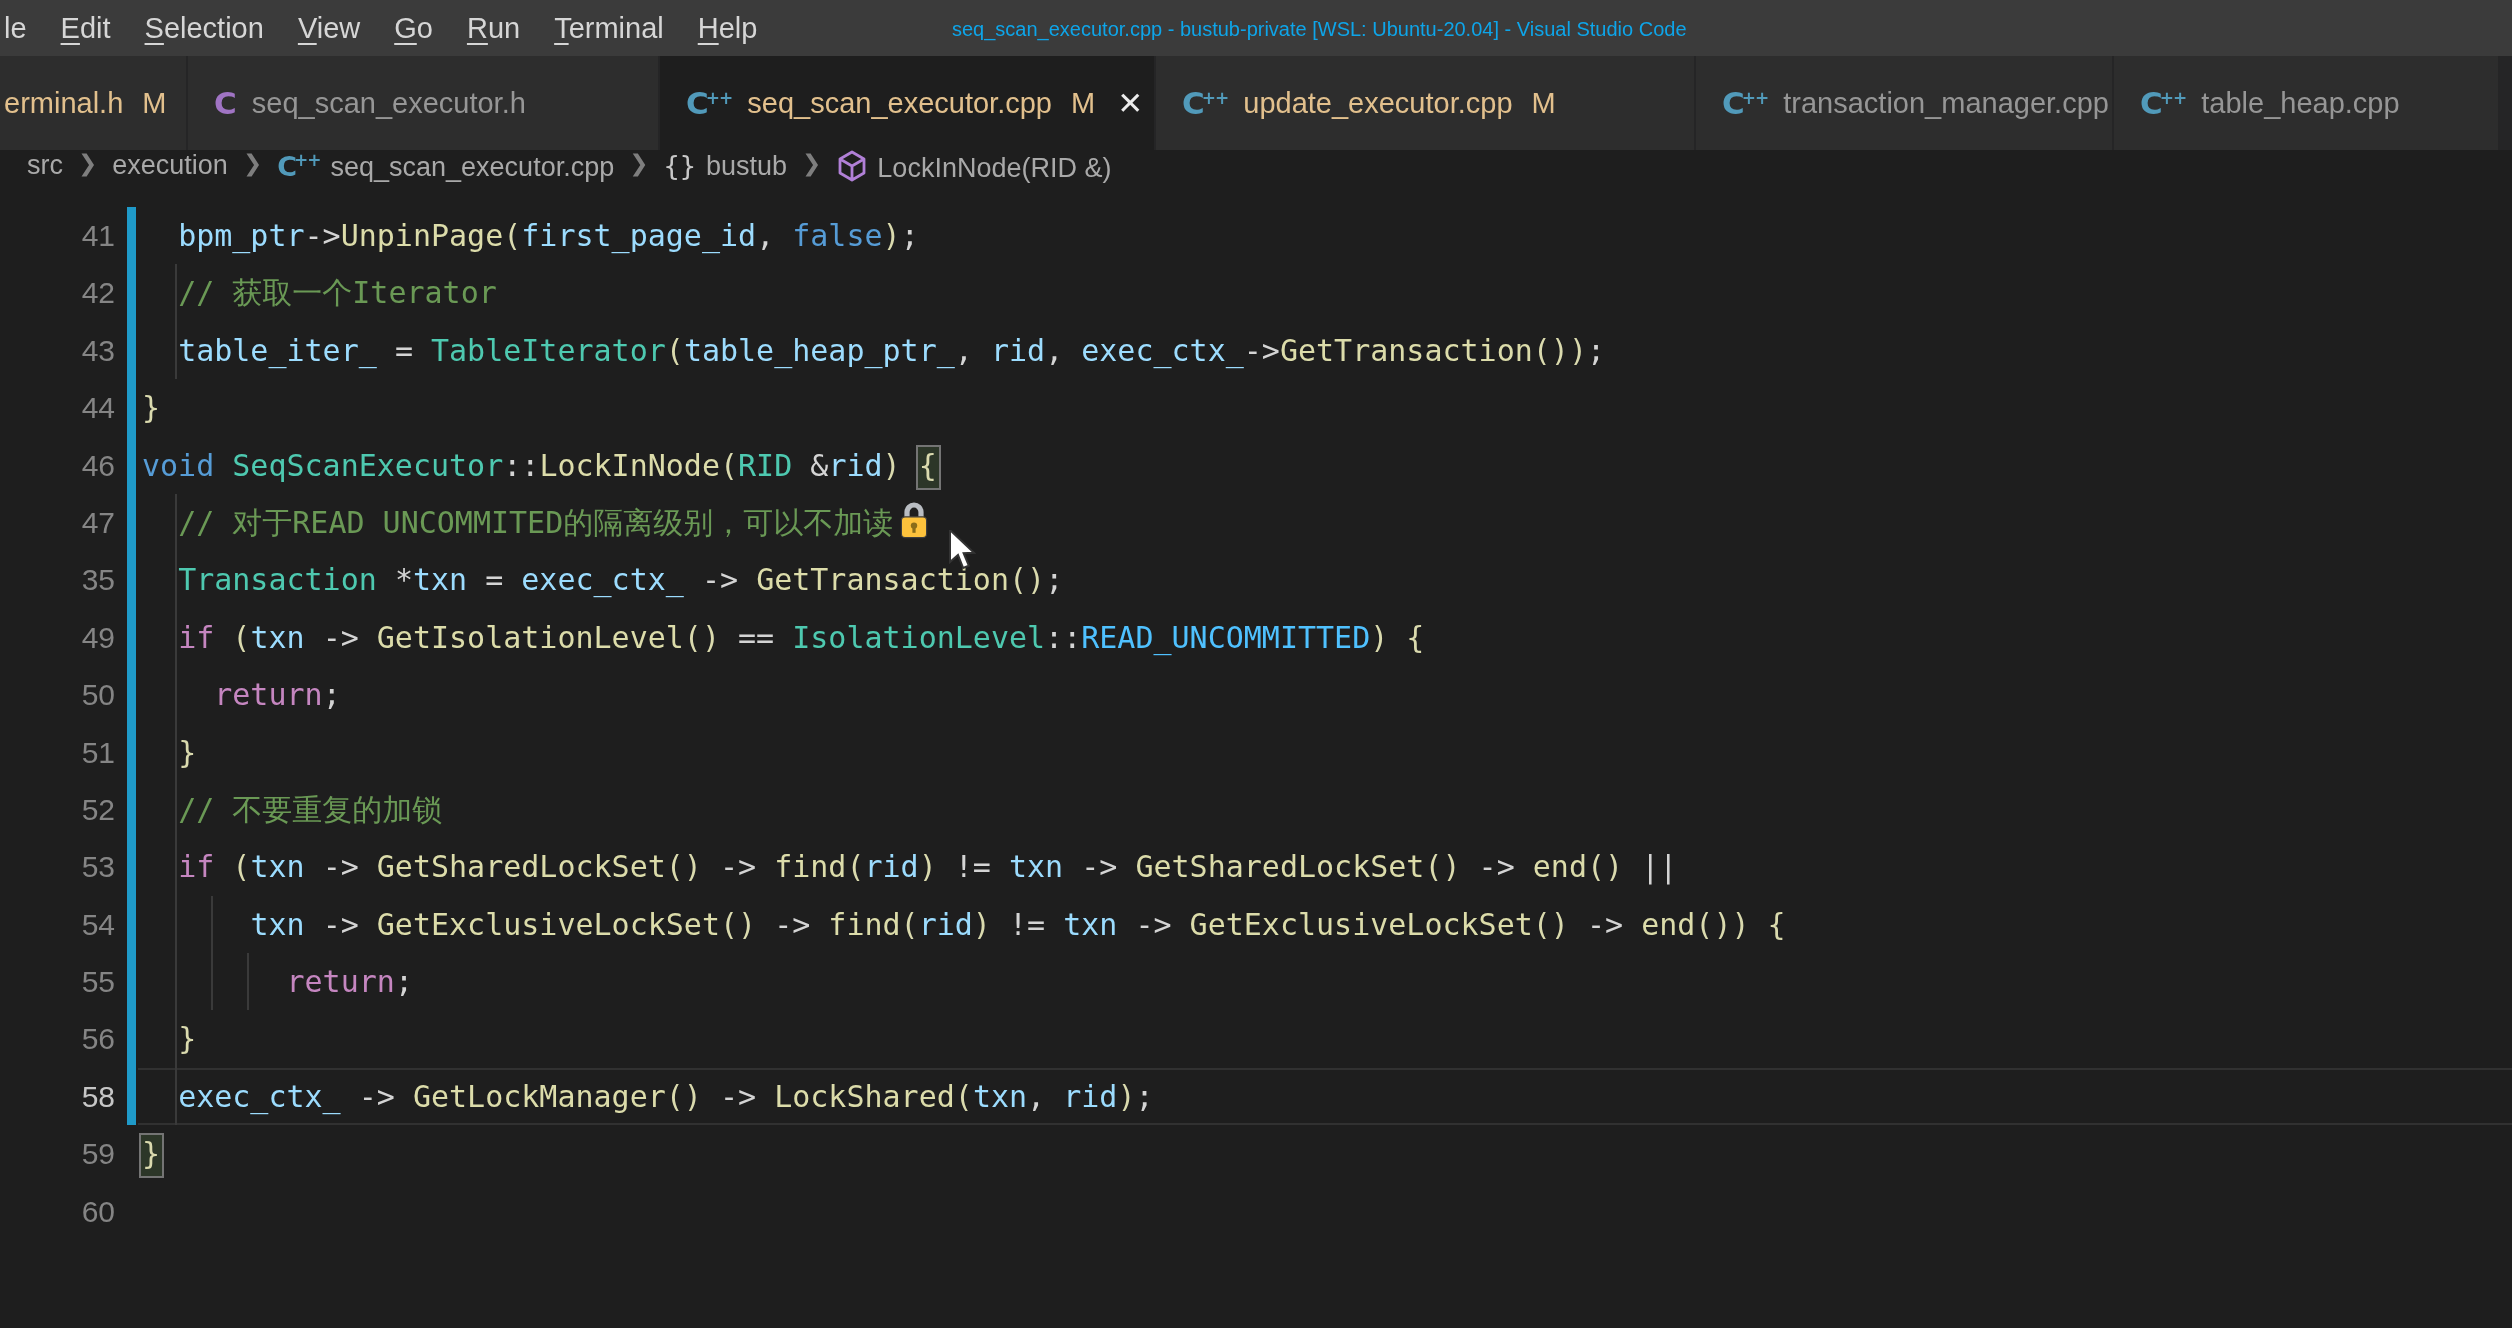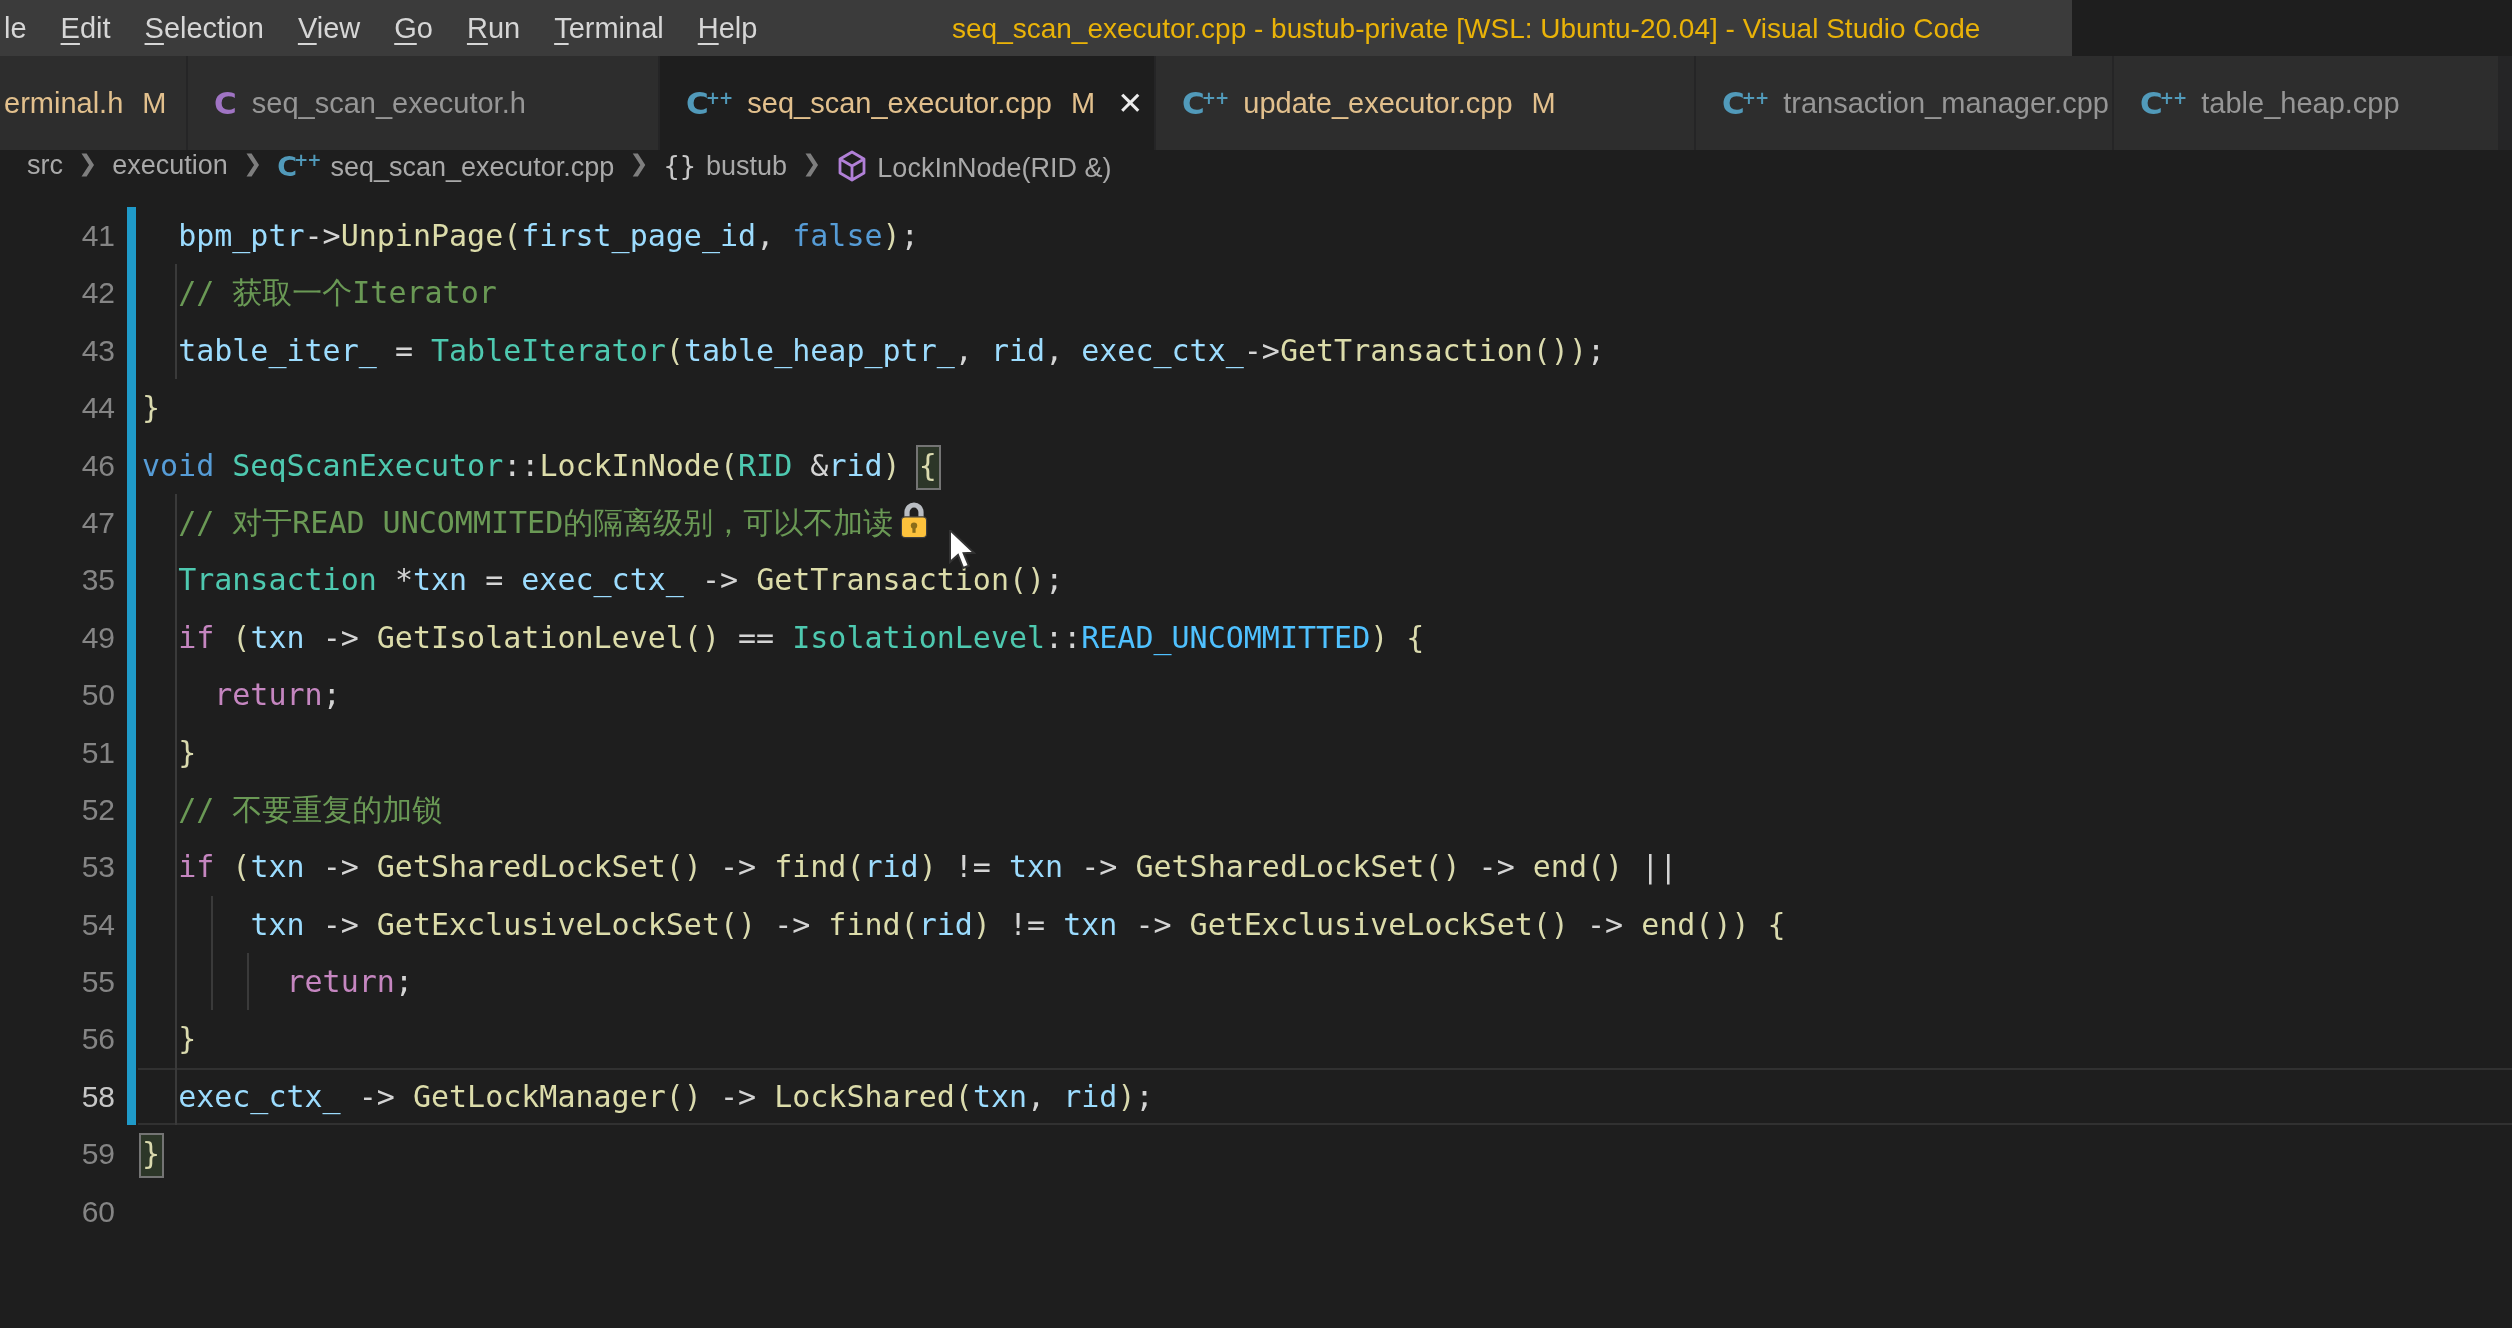--- a/index.html
+++ b/index.html
@@ -1,27 +1,27 @@
 <!DOCTYPE html>
 <html><head>
 <meta charset="utf-8">
 <style>
   * { margin:0; padding:0; box-sizing:border-box; }
   html,body { width:2512px; height:1328px; overflow:hidden; background:#1e1e1e;
               font-family:"Liberation Sans", sans-serif; }
 
   
-  .titlebar { position:absolute; left:0; top:0; width:2072px; height:56px;
+  .titlebar { position:absolute; left:0; top:0; width:2512px; height:56px;
               background:#3b3b3b; color:#d0d0d0; }
   .menus { position:absolute; left:0; top:0; height:56px; display:flex; align-items:center; }
   .menu-item { font-size:29px; padding:0 17px; height:56px; line-height:56px; color:#d6d6d6; }
   .menu-item:first-child { padding-left:4px; }
   .menu-item u { text-decoration:underline; text-underline-offset:5px; }
   .window-title { position:absolute; left:952px; top:0; height:56px; line-height:58px;
-                  font-size:28px; color:#eab308; white-space:nowrap; }
+                  font-size:20px; color:#0ea5e9; white-space:nowrap; }
 
   
   .tabbar { position:absolute; left:0; top:56px; width:2512px; height:94px;
             background:#252526; display:flex; }
   .tab { height:94px; display:flex; align-items:center; padding:0 26px;
          background:#2d2d2d; border-right:2px solid #252526; font-size:29px;
          color:#969696; white-space:nowrap; overflow:hidden; flex:none; }
   .tab.active { background:#1e1e1e; }
   .tab.modified .tab-label { color:#e2c08d; }
   .tab .fico { font-weight:bold; font-size:31px; margin-right:15px; flex:none;

